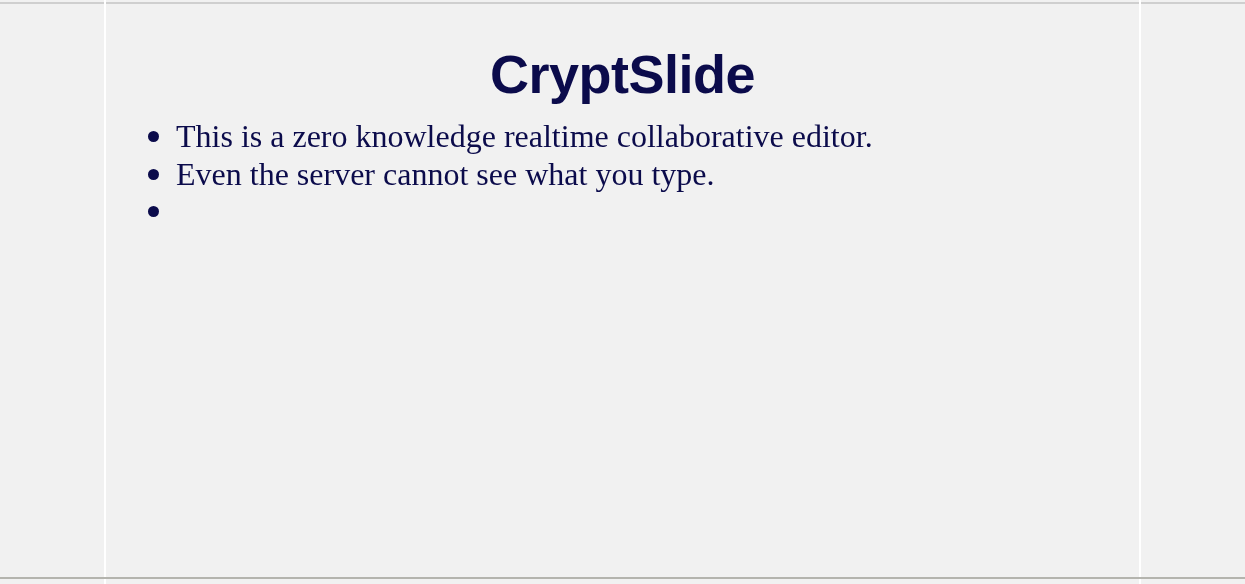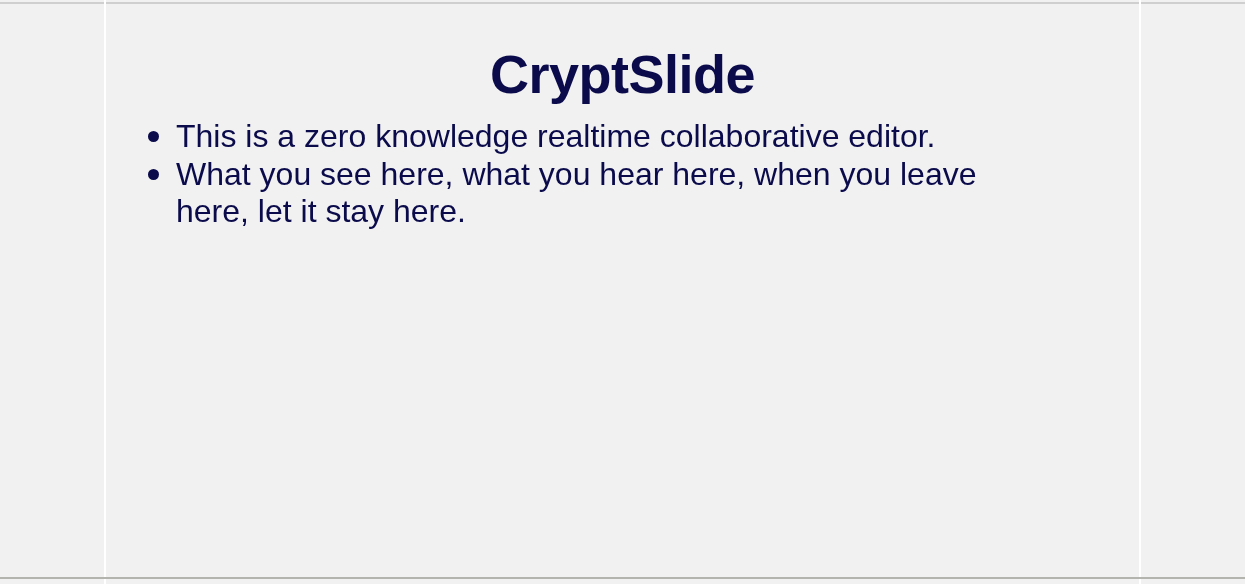--- a/index.html
+++ b/index.html
@@ -84,21 +84,21 @@
   .slide-body {
     margin: 0;
     padding: 0;
     list-style: none;
     font-family: "Liberation Serif", serif;
     color: #0b0b4b;
   }
 
   .bullet-item {
     position: relative;
-    font-family: Liberation Sans, sans-serif;
+    font-family: Liberation Serif, serif;
     font-size: 32px;
     line-height: 37.5px;
     color: #0b0b4b;
     margin: 0;
     padding: 0 60px 0 70px;
     max-width: 1010px;
     box-sizing: border-box;
   }
 
   .bullet-marker {
@@ -135,24 +135,27 @@
 
     <div class="body-wrap">
       <ul class="slide-body">
 
         <li class="bullet-item">
           <span class="bullet-marker"></span>
           <span class="bullet-text">This is a zero knowledge realtime collaborative editor.</span>
         </li>
 
 
+        <li class="bullet-item">
+          <span class="bullet-marker"></span>
+          <span class="bullet-text">Even the server cannot see what you type.</span>
+        </li>
 
         <li class="bullet-item">
           <span class="bullet-marker"></span>
-          <span class="bullet-text">What you see here, what you hear here, when you leave here, let it stay here.</span>
         </li>
 
       </ul>
     </div>
 
   </div>
 
   <div class="rule-bottom"></div>
 
 </div>

